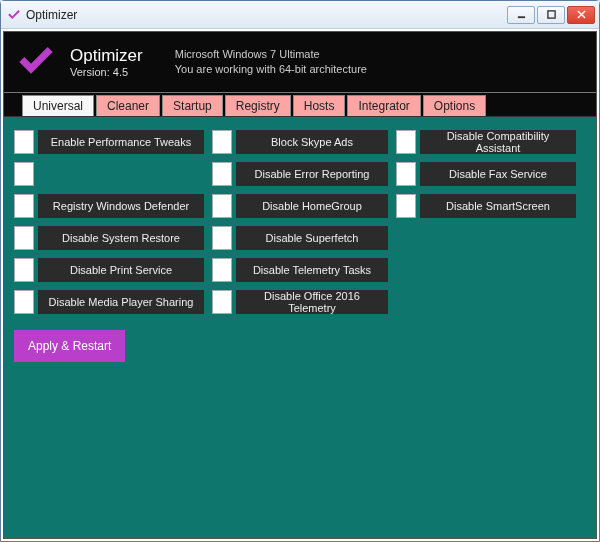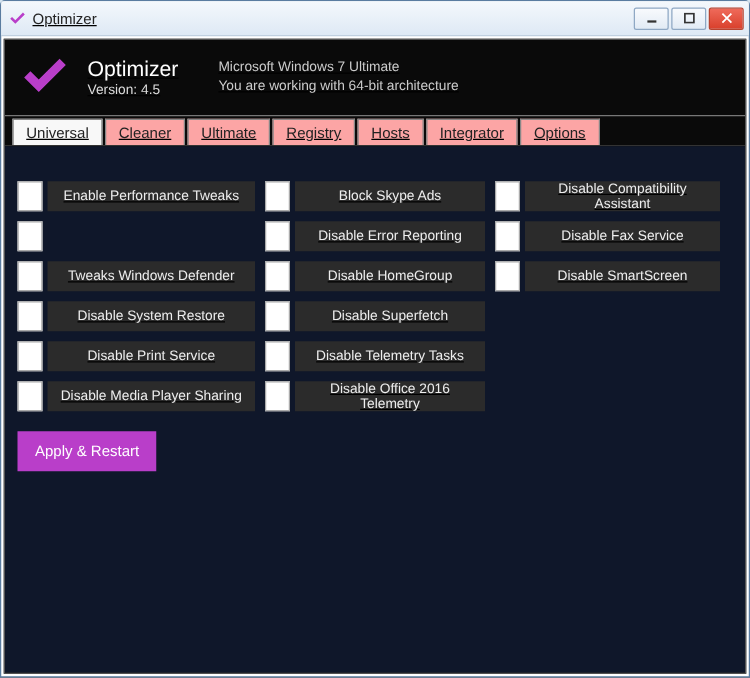--- a/index.html
+++ b/index.html
@@ -11,21 +11,20 @@
     overflow: hidden;
   }
   .window {
     width: 600px;
     height: 542px;
     background: #fff;
     border: 1px solid #5a7ca0;
     border-radius: 4px 4px 0 0;
     display: flex;
     flex-direction: column;
-    text-decoration: underline;
   }
   .titlebar {
     height: 28px;
     background: linear-gradient(#f4f8fc, #dee9f5);
     border-bottom: 1px solid #c0d0e0;
     display: flex;
     align-items: center;
     padding: 0 4px 0 6px;
     font-size: 12px;
     color: #222;
@@ -74,41 +73,41 @@
   }
   .app-meta { color: #fff; }
   .app-name { font-size: 17px; font-weight: 400; }
   .app-version { font-size: 11px; color: #ddd; }
   .sys-meta { color: #ccc; font-size: 11px; margin-left: 18px; line-height:1.4; }
   .tabbar {
     display: flex;
     background: #0a0a0a;
     border-top: 1px solid #777;
     border-bottom: 1px solid #333;
-    padding-left: 6px;
+    padding-left: 18px;
   }
   .tab {
     background: #fca5a5;
     color: #222;
     padding: 3px 10px;
     font-size: 12px;
     margin-right: 2px;
     margin-top: 2px;
     border: 1px solid #888;
     border-bottom: none;
     cursor: pointer;
   }
   .tab.active {
     background: #f8f8f8;
     position: relative;
   }
   .content {
     flex: 1;
-    background: #0f172a;
-    padding: 28px 10px;
+    background: #0f766e;
+    padding: 13px 10px;
   }
   .cols {
     display: flex;
     gap: 8px;
   }
   .col { display: flex; flex-direction: column; gap: 8px; }
   .col1 { width: 190px; }
   .col2 { width: 176px; }
   .col3 { width: 180px; }
   .option {
@@ -187,41 +186,41 @@
       </div>
       <div class="sys-meta">
         <div>Microsoft Windows 7 Ultimate</div>
         <div>You are working with 64-bit architecture</div>
       </div>
     </div>
 
     <div class="tabbar">
       <div class="tab active">Universal</div>
       <div class="tab">Cleaner</div>
-      <div class="tab">Ultimate</div>
+      <div class="tab">Startup</div>
       <div class="tab">Registry</div>
       <div class="tab">Hosts</div>
       <div class="tab">Integrator</div>
       <div class="tab">Options</div>
     </div>
 
     <div class="content">
       <div class="cols">
 
         <div class="col col1">
           <div class="option">
             <div class="checkbox"></div>
             <div class="opt-label">Enable Performance Tweaks</div>
           </div>
           <div class="option">
             <div class="checkbox"></div>
           </div>
           <div class="option">
             <div class="checkbox"></div>
-            <div class="opt-label">Tweaks Windows Defender</div>
+            <div class="opt-label">Registry Windows Defender</div>
           </div>
           <div class="option">
             <div class="checkbox"></div>
             <div class="opt-label">Disable System Restore</div>
           </div>
           <div class="option">
             <div class="checkbox"></div>
             <div class="opt-label">Disable Print Service</div>
           </div>
           <div class="option">

